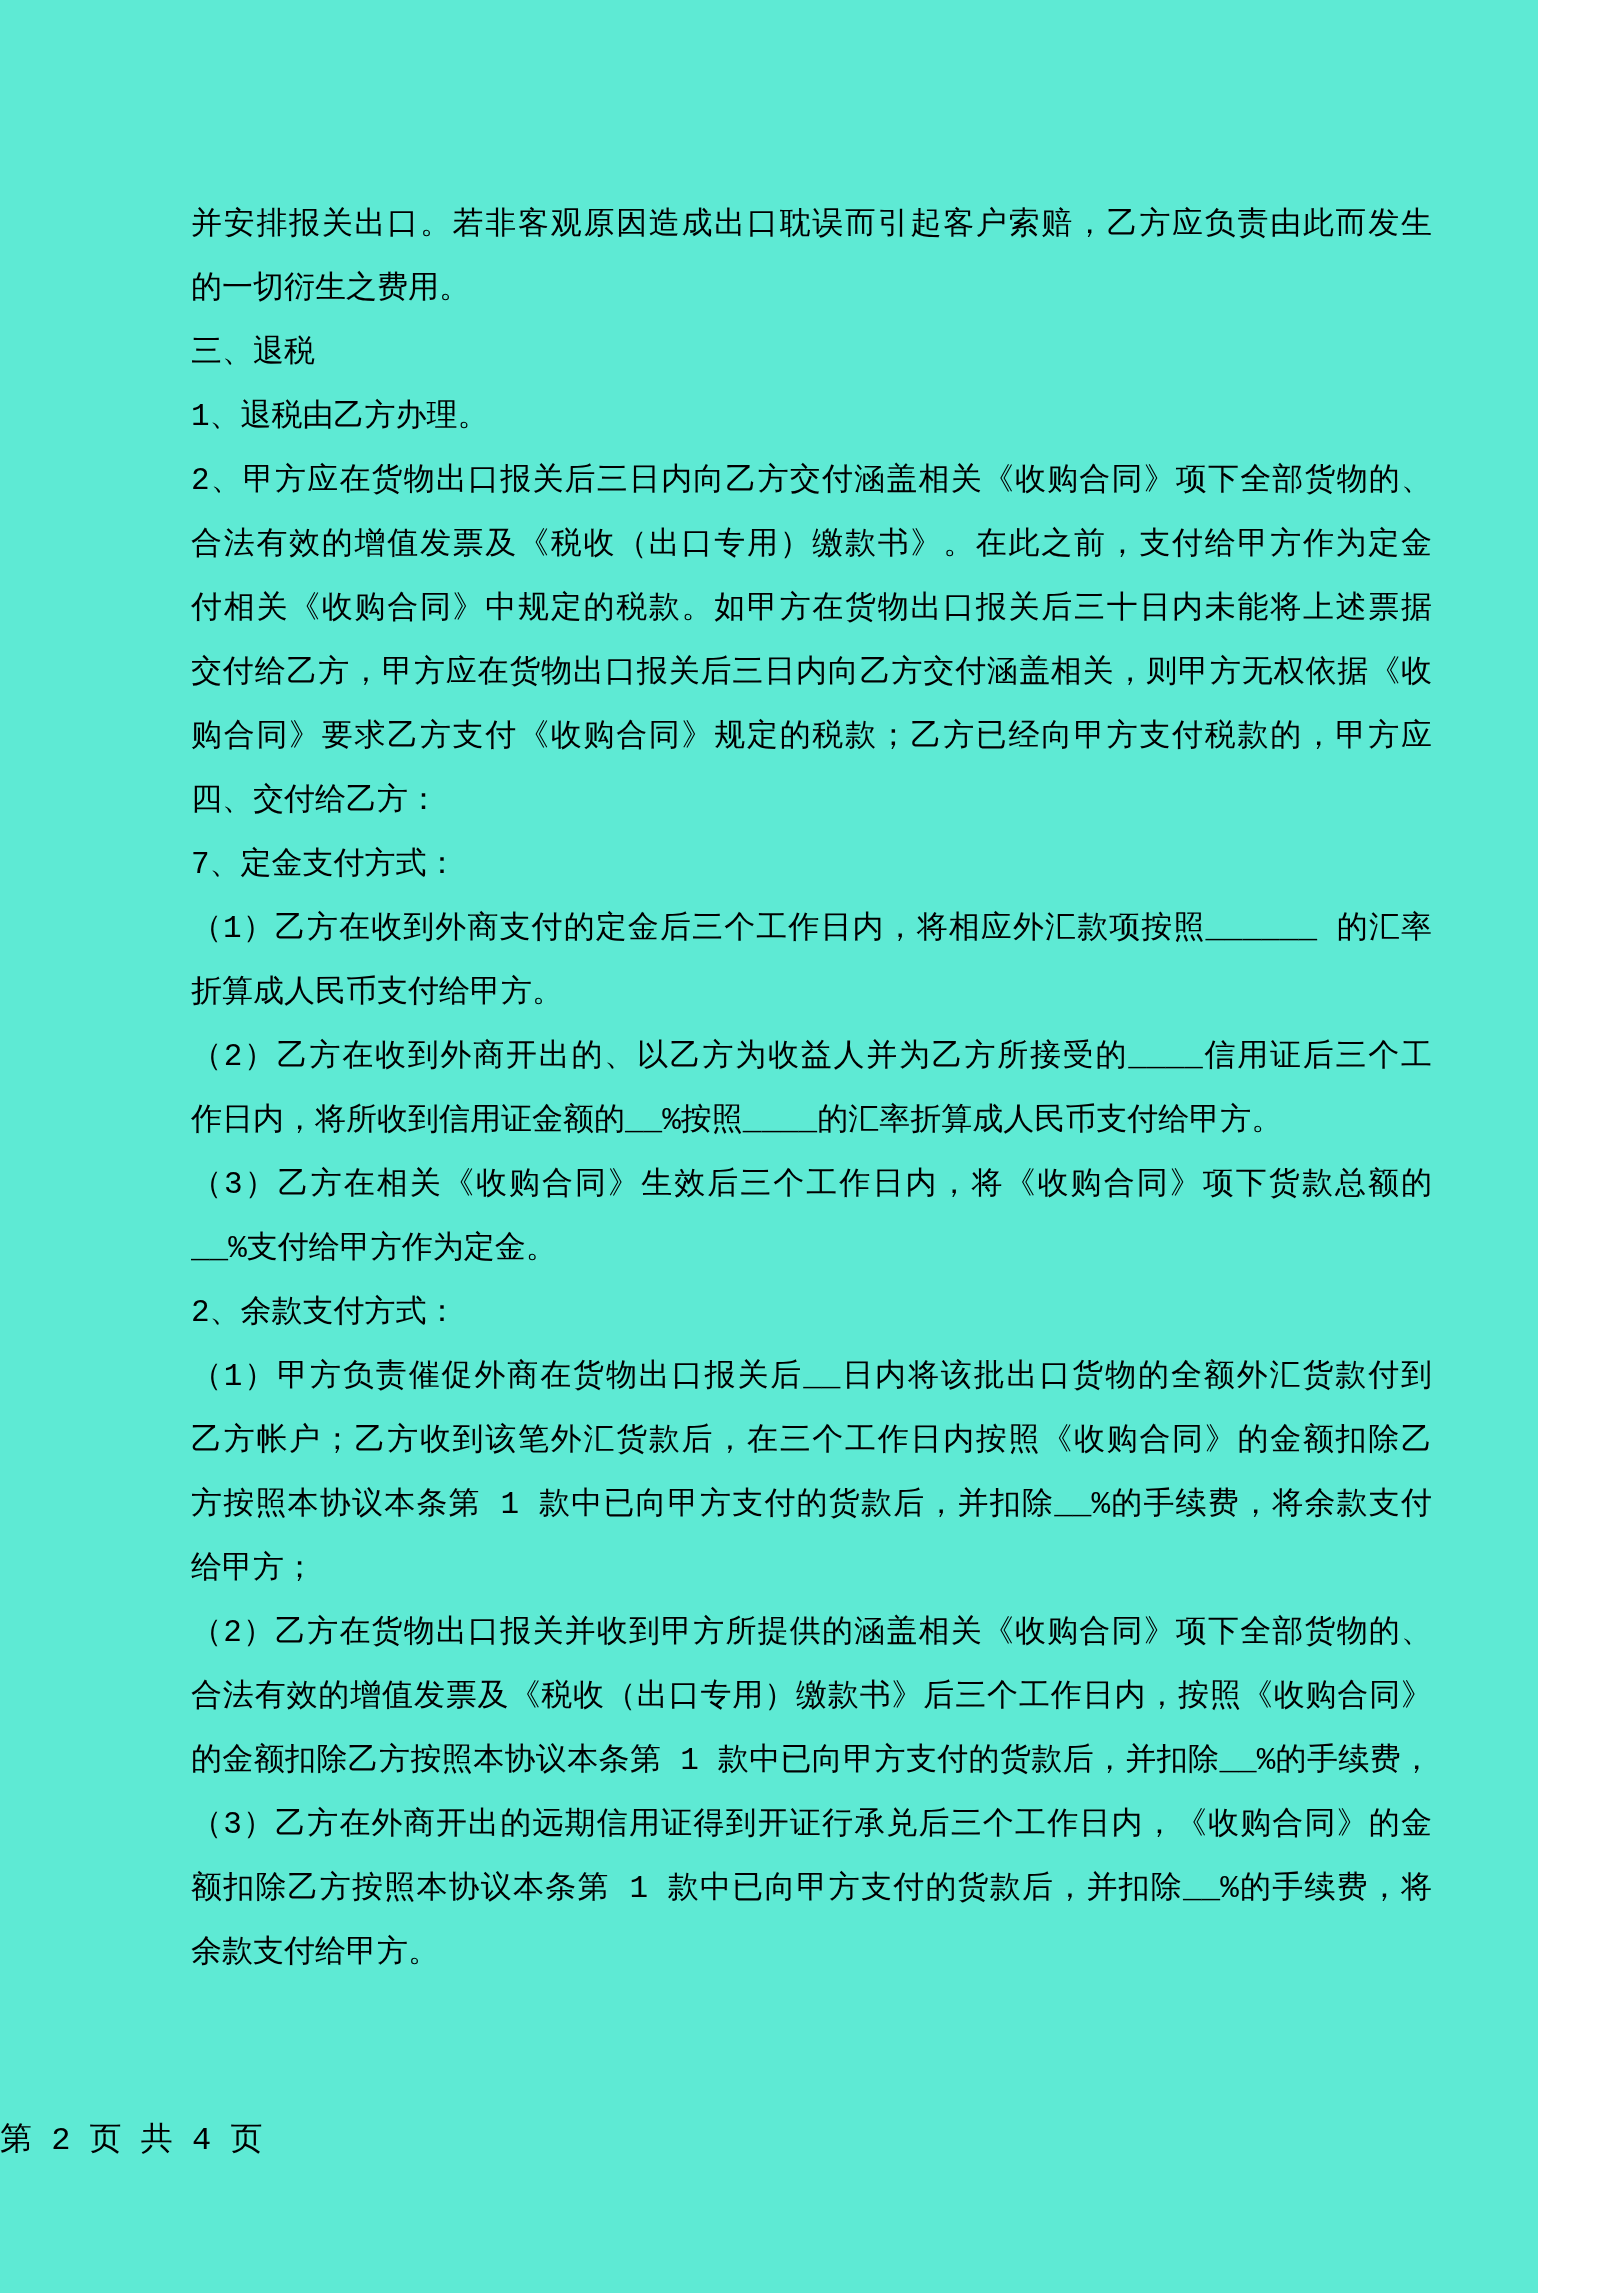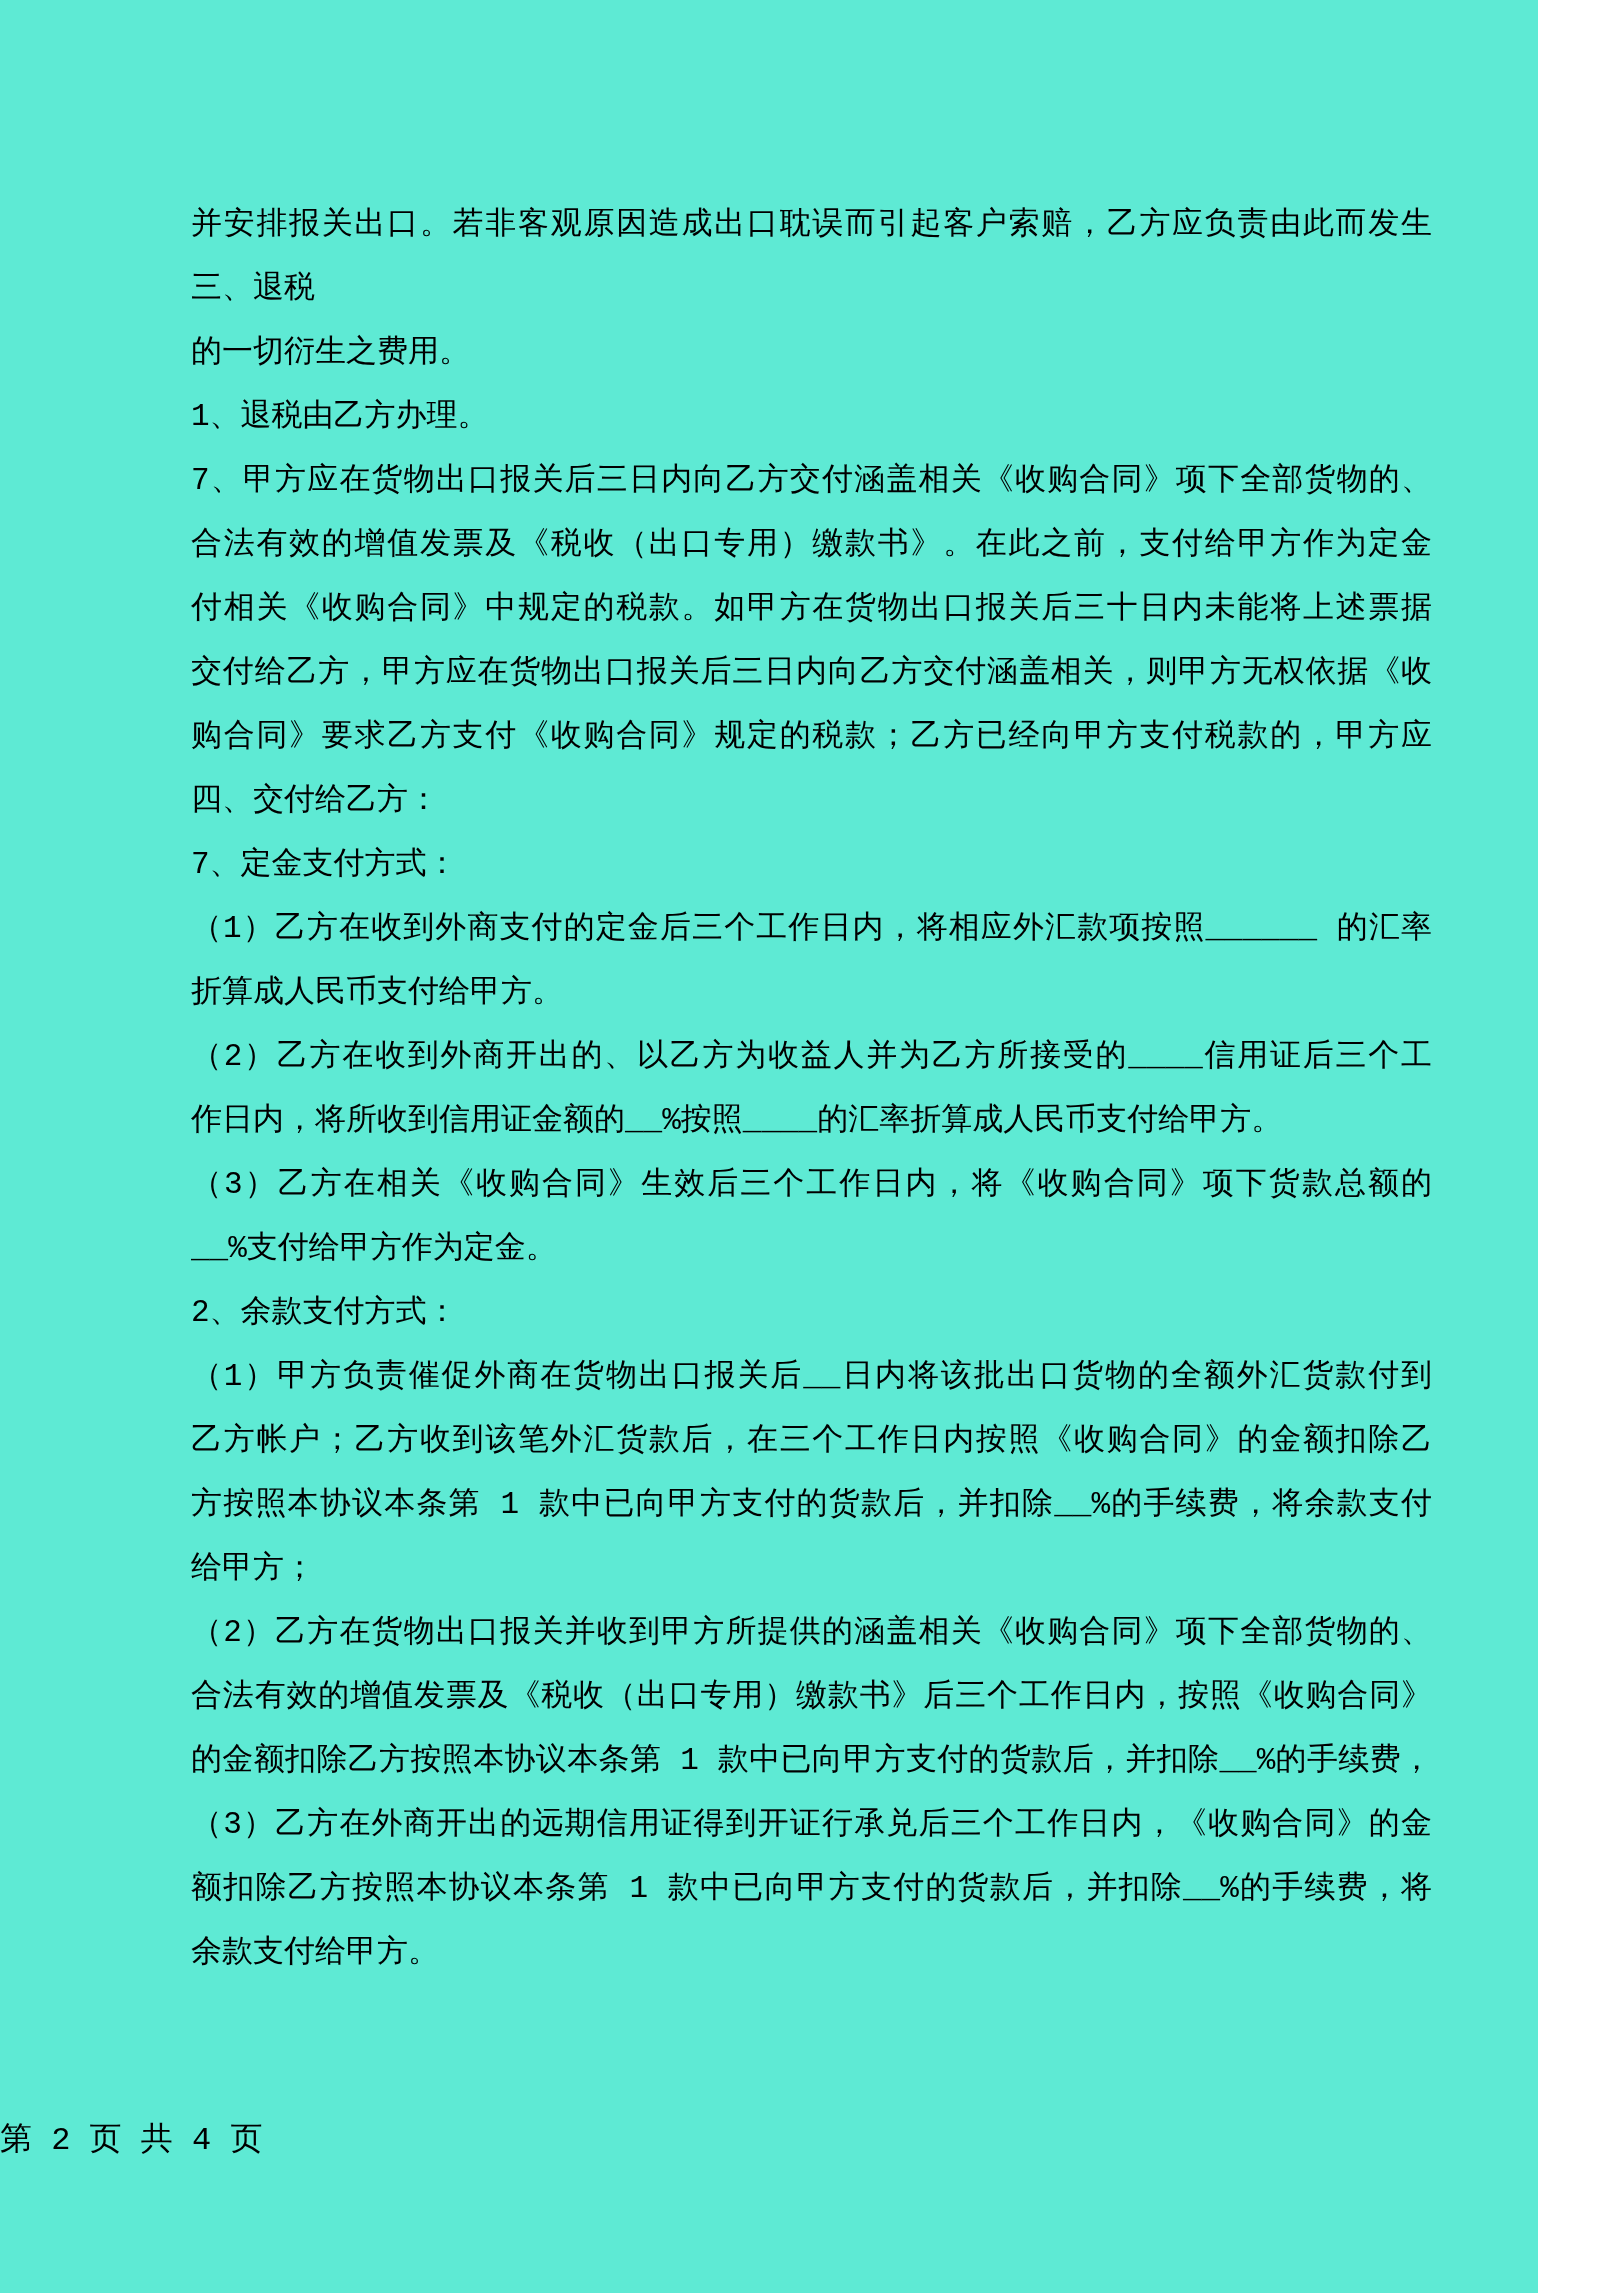--- a/index.html
+++ b/index.html
@@ -48,24 +48,24 @@
     font-size: 32px;
     color: #000000;
   }
 </style>
 </head>
 <body>
 
 <div class="page">
   <div class="content">
       <div class="line full">并安排报关出口。若非客观原因造成出口耽误而引起客户索赔，乙方应负责由此而发生</div>
+      <div class="line end">的一切衍生之费用。</div>
       <div class="line end">三、退税</div>
-      <div class="line end">的一切衍生之费用。</div>
       <div class="line end">1、退税由乙方办理。</div>
-      <div class="line full">7、甲方应在货物出口报关后三日内向乙方交付涵盖相关《收购合同》项下全部货物的、</div>
+      <div class="line full">2、甲方应在货物出口报关后三日内向乙方交付涵盖相关《收购合同》项下全部货物的、</div>
       <div class="line full">合法有效的增值发票及《税收（出口专用）缴款书》。在此之前，支付给甲方作为定金</div>
       <div class="line full">付相关《收购合同》中规定的税款。如甲方在货物出口报关后三十日内未能将上述票据</div>
       <div class="line full">交付给乙方，甲方应在货物出口报关后三日内向乙方交付涵盖相关，则甲方无权依据《收</div>
       <div class="line full">购合同》要求乙方支付《收购合同》规定的税款；乙方已经向甲方支付税款的，甲方应</div>
       <div class="line end">四、交付给乙方：</div>
       <div class="line end">7、定金支付方式：</div>
       <div class="line full">（1）乙方在收到外商支付的定金后三个工作日内，将相应外汇款项按照______ 的汇率</div>
       <div class="line end">折算成人民币支付给甲方。</div>
       <div class="line full">（2）乙方在收到外商开出的、以乙方为收益人并为乙方所接受的____信用证后三个工</div>
       <div class="line end">作日内，将所收到信用证金额的__%按照____的汇率折算成人民币支付给甲方。</div>

